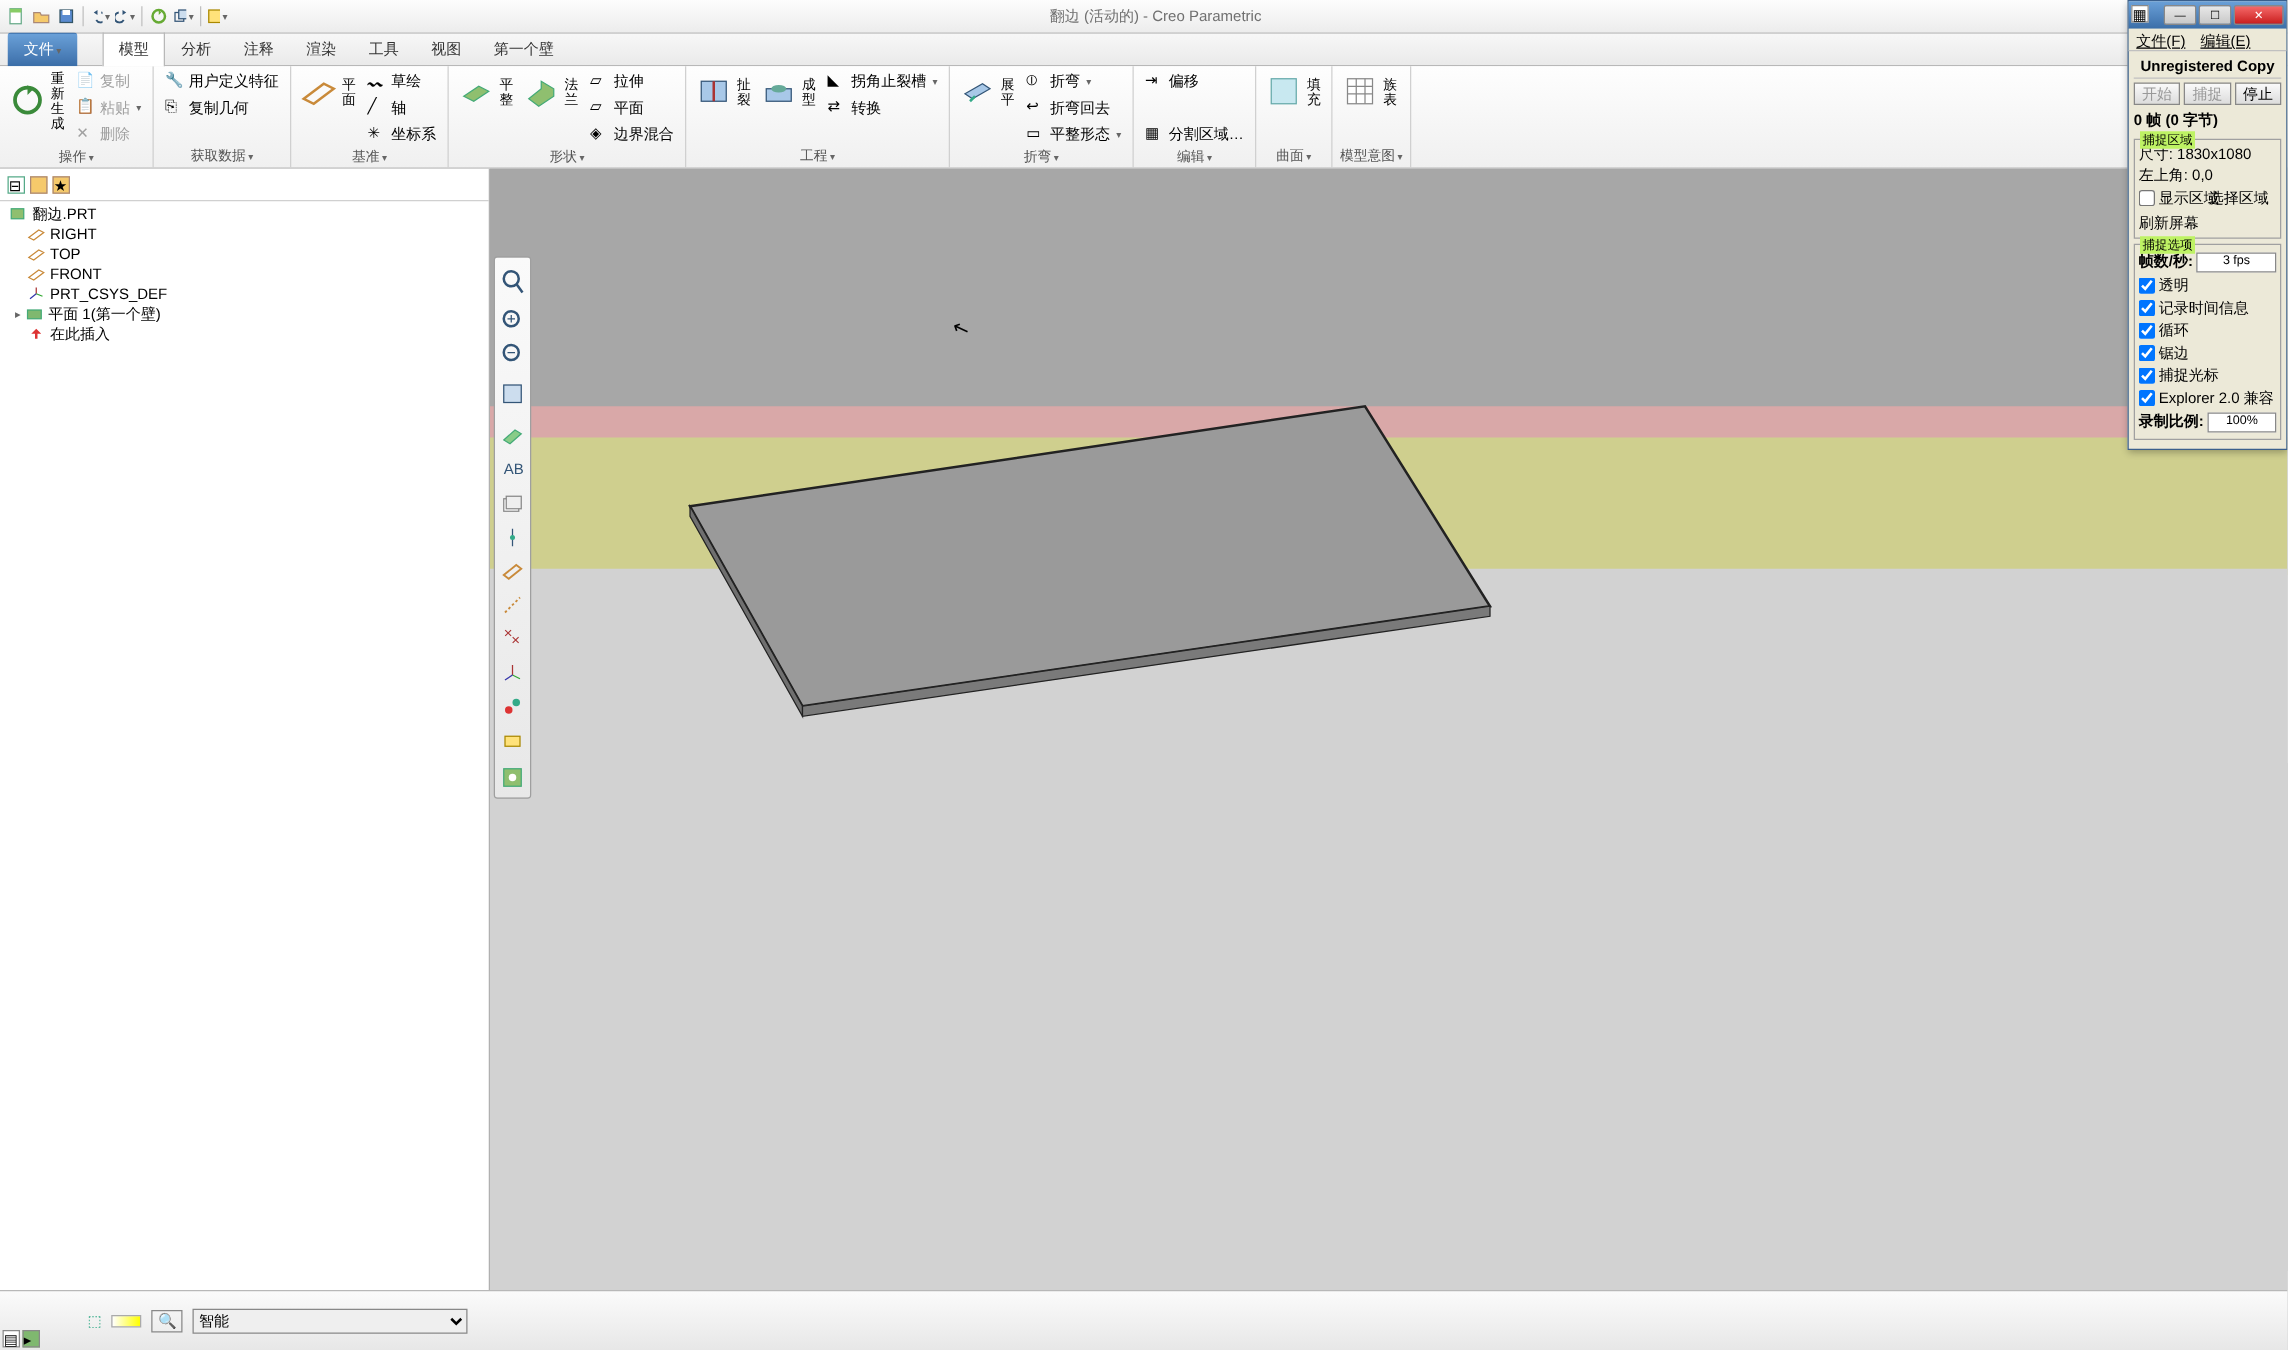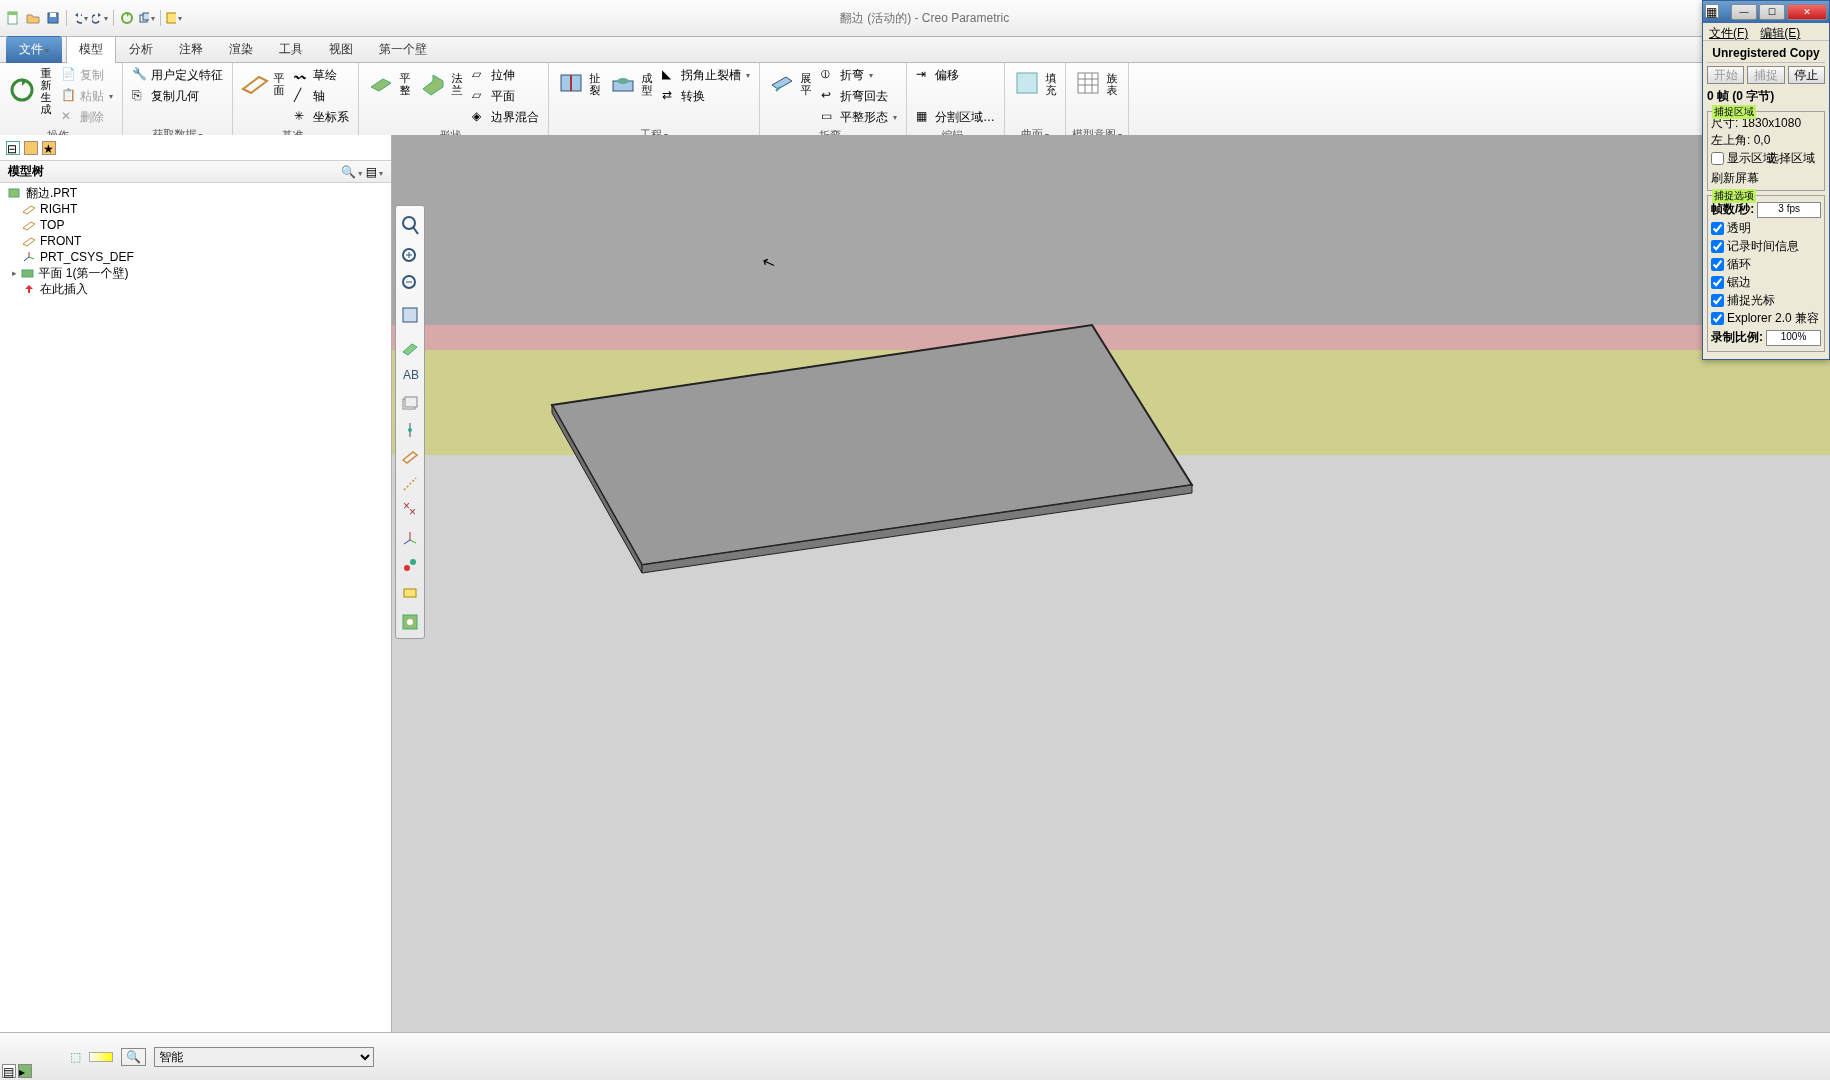--- a/index.html
+++ b/index.html
@@ -1,24 +1,24 @@
 <!DOCTYPE html>
 <html><head>
 <meta charset="utf-8">
 <style>
 * { margin:0; padding:0; box-sizing:border-box; font-family:"Microsoft YaHei","SimSun",Arial,sans-serif; font-size:12px; }
 body { background:#fff; width:1830px; height:1080px; position:relative; overflow:hidden; }
-.titlebar { height:37px; background:linear-gradient(#fdfdfd,#ececec); border-bottom:1px solid #b0b0b0; display:flex; align-items:center; padding:0 4px; }
+.titlebar { height:27px; background:linear-gradient(#fdfdfd,#ececec); border-bottom:1px solid #b0b0b0; display:flex; align-items:center; padding:0 4px; }
 .titlebar .qat { display:flex; gap:2px; align-items:center; }
 .titlebar .qat .qbtn { width:18px; height:18px; border:1px solid transparent; display:flex; align-items:center; justify-content:center; cursor:pointer; }
 .titlebar .qat .sep { width:1px; height:16px; background:#c0c0c0; margin:0 2px; }
 .titlebar .title { flex:1; text-align:center; color:#707070; font-size:12px; }
 .ribbon-tabs { height:26px; display:flex; align-items:flex-end; padding-left:6px; background:linear-gradient(#f7f7f7,#eaeaea); border-bottom:1px solid #b8b8b8; }
 .ribbon-tabs .tab { padding:4px 12px 5px; color:#333; cursor:pointer; border:1px solid transparent; border-bottom:none; position:relative; top:1px; }
-.ribbon-tabs .tab.file { background:linear-gradient(#6aa0d8,#3b6ea8); color:#fff; border-radius:3px 3px 0 0; margin-right:4px;text-align:center; }
+.ribbon-tabs .tab.file { background:linear-gradient(#6aa0d8,#3b6ea8); color:#fff; border-radius:3px 3px 0 0; margin-right:20px;text-align:center; }
 .ribbon-tabs .tab.active { background:#fff; border-color:#b8b8b8; }
 .ribbon { height:82px; background:linear-gradient(#fefefe,#f0f0f0); border-bottom:1px solid #b0b0b0; display:flex; }
 .ribbon .group { border-right:1px solid #d0d0d0; padding:2px 6px 0; display:flex; flex-direction:column; justify-content:space-between; }
 .ribbon .group .body { display:flex; gap:4px; align-items:flex-start; flex:1; }
 .ribbon .group .label { text-align:center; color:#555; font-size:11px; padding:1px 0 2px; }
 .rbtn-lg { display:flex; align-items:center; justify-content:flex-start; width:48px; padding-top:2px; cursor:pointer; }
 .rbtn-lg .ic { width:32px; height:32px; margin-bottom:2px; }
 .rbtn-lg span { font-size:11px; text-align:center; line-height:1.1; }
 .rbtn-sm { display:flex; align-items:center; gap:3px; height:20px; padding:0 3px; cursor:pointer; font-size:11px; }
 .rbtn-sm .ic { width:16px; height:16px; }
@@ -339,27 +339,20 @@
   </div>
 </div>
 
 <div class="workspace">
   <div class="browser">
     <div class="tb">
       <span class="smallbox" style="border-color:#5a8;">⊟</span>
       <span class="smallbox" style="background:#f5c96b;border-color:#a87;"></span>
       <span class="smallbox" style="background:#f5c96b;border-color:#a87;">★</span>
     </div>
-    <div class="hdr">
-      <span style="font-weight:bold">模型树</span>
-      <span>
-        <span class="qarrow">🔍</span>
-        <span class="qarrow">▤</span>
-      </span>
-    </div>
     <div class="tree">
       <div class="tree-item">
           <span class="tic"><svg width="14" height="12">
               <rect x="1" y="2" width="10" height="8" fill="#8fbf6f" stroke="#4a7"></rect>
             </svg></span>
           <span>翻边.PRT</span>
         </div>
       <div class="tree-item" style="padding-left:18px">
           <span class="tic"><svg width="14" height="12">
               <path d="M1 9 L9 3 L13 5 L5 11 Z" fill="none" stroke="#c98a3a"></path>

